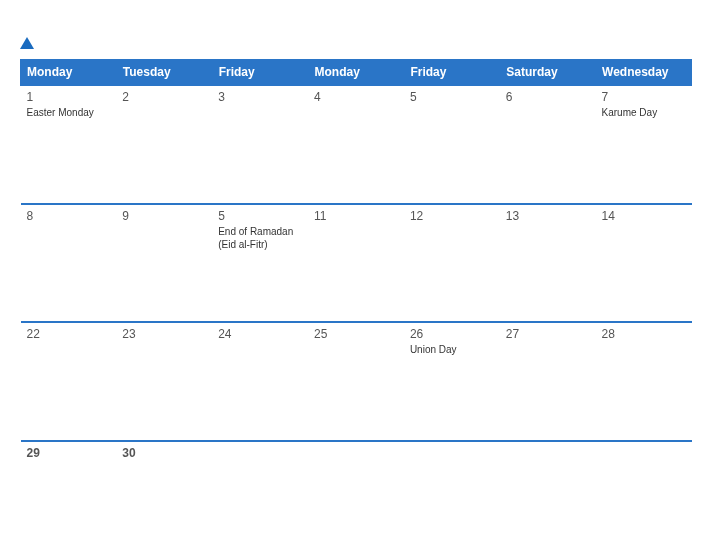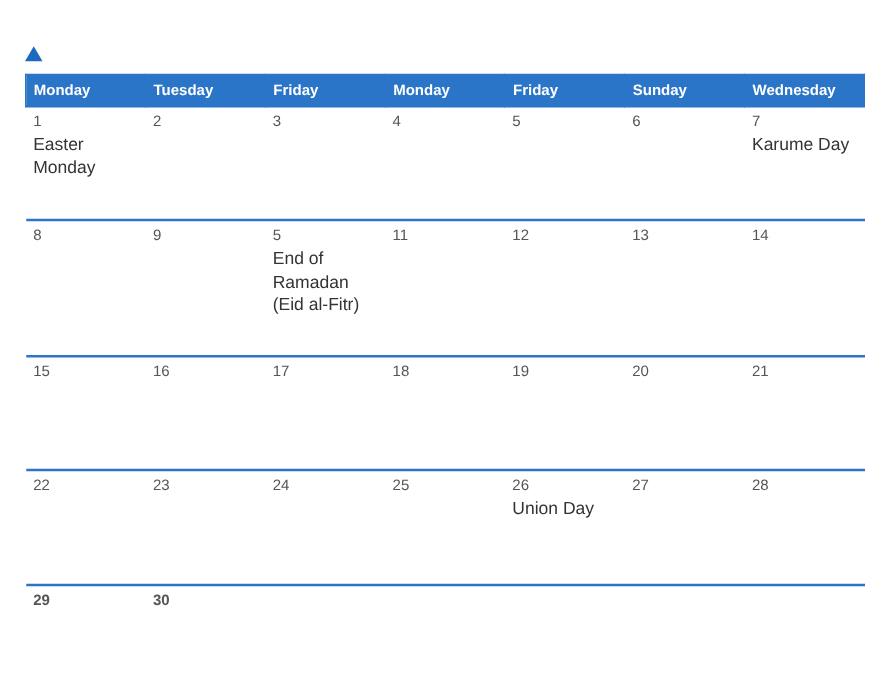--- a/index.html
+++ b/index.html
@@ -104,21 +104,21 @@
     }
 
     .day-number {
       font-size: 12px;
       color: #555;
       display: block;
       margin-bottom: 2px;
     }
 
     .holiday-name {
-      font-size: 14px;
+      font-size: 10px;
       color: #333;
       display: block;
       line-height: 1.3;
     }
 
     .last-row td {
       height: 50px;
       font-weight: bold;
     }
   </style>
@@ -141,21 +141,21 @@
 
   <table class="calendar-table">
     <thead>
       <tr>
 
       <th>Monday</th>
           <th>Tuesday</th>
           <th>Friday</th>
           <th>Monday</th>
           <th>Friday</th>
-          <th>Sunday</th>
+          <th>Saturday</th>
           <th>Wednesday</th>
         </tr>
     </thead>
     <tbody id="calendar-body">
     <tr>
           <td>
             <span class="day-number">1</span>
             <span class="holiday-name">Easter Monday</span>
           </td>
           <td>
@@ -197,43 +197,20 @@
           </td>
           <td>
             <span class="day-number">13</span>
           </td>
           <td>
             <span class="day-number">14</span>
           </td>
         </tr>
         <tr>
           <td>
-            <span class="day-number">15</span>
-          </td>
-          <td>
-            <span class="day-number">16</span>
-          </td>
-          <td>
-            <span class="day-number">17</span>
-          </td>
-          <td>
-            <span class="day-number">18</span>
-          </td>
-          <td>
-            <span class="day-number">19</span>
-          </td>
-          <td>
-            <span class="day-number">20</span>
-          </td>
-          <td>
-            <span class="day-number">21</span>
-          </td>
-        </tr>
-        <tr>
-          <td>
             <span class="day-number">22</span>
           </td>
           <td>
             <span class="day-number">23</span>
           </td>
           <td>
             <span class="day-number">24</span>
           </td>
           <td>
             <span class="day-number">25</span>

